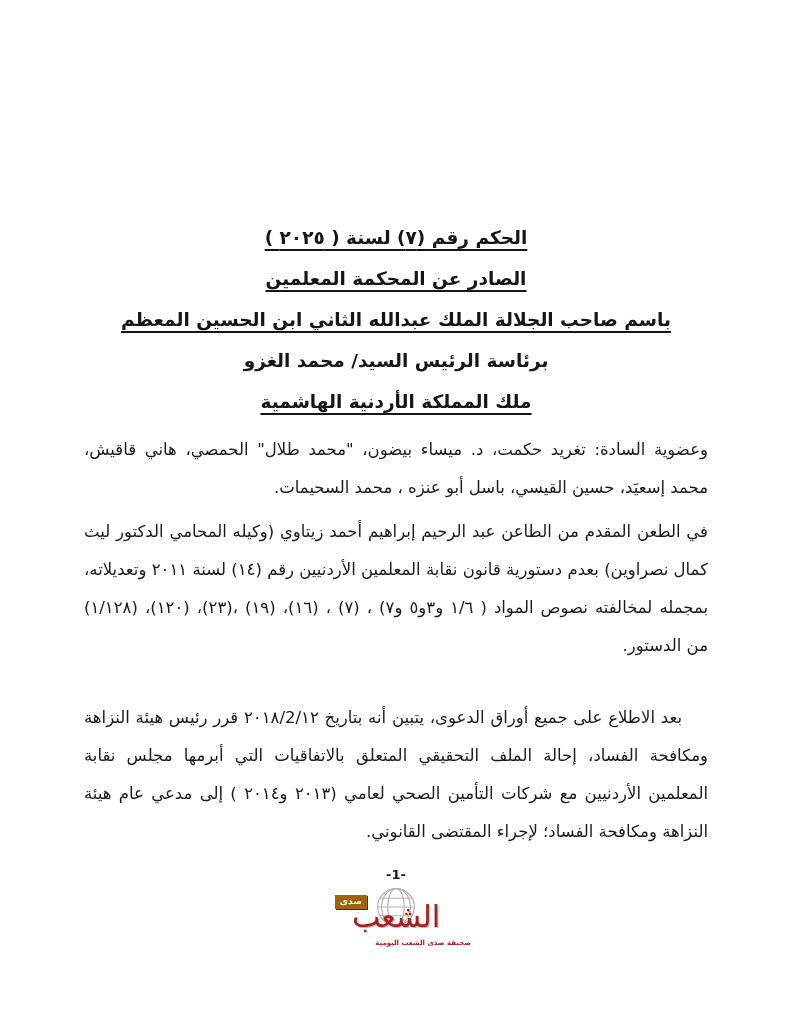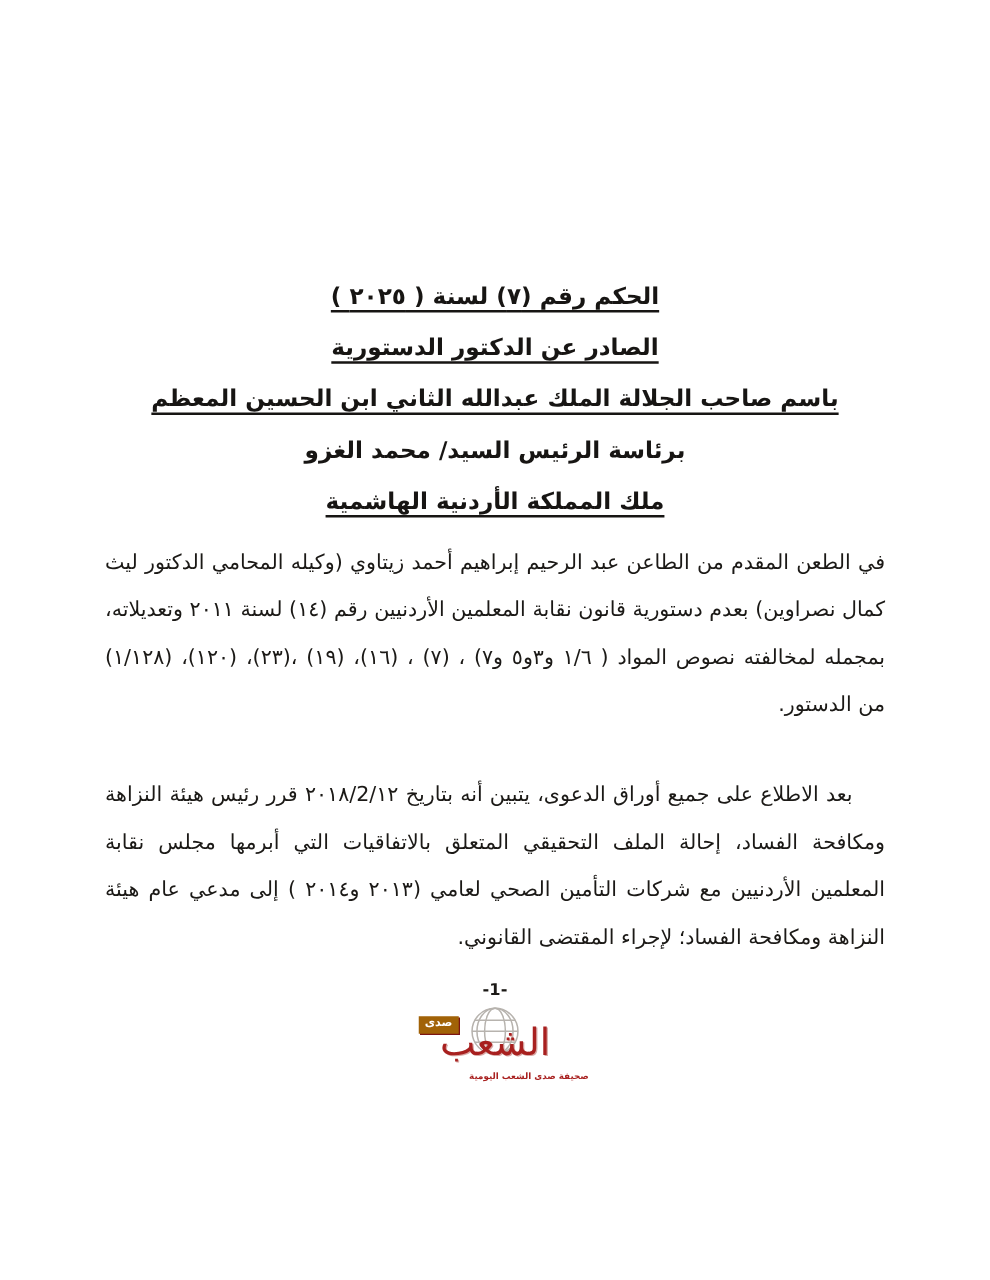--- a/index.html
+++ b/index.html
@@ -112,26 +112,27 @@
     color: #a8201f;
   }
 </style>
 </head>
 <body>
 
 <div class="page">
 
   <div class="title-block">
     <div class="title-line underlined">الحكم رقم (٧) لسنة ( ٢٠٢٥ )</div>
-    <div class="title-line underlined">الصادر عن الدكتور الدستورية</div>
+    <div class="title-line underlined">الصادر عن المحكمة المعلمين</div>
     <div class="title-line underlined">باسم صاحب الجلالة الملك عبدالله الثاني ابن الحسين المعظم</div>
     <div class="title-line">برئاسة الرئيس السيد/ محمد الغزو</div>
     <div class="title-line underlined">ملك المملكة الأردنية الهاشمية</div>
   </div>
 
+  <p class="para para-members">وعضوية السادة: تغريد حكمت، د. ميساء بيضون، "محمد طلال" الحمصي، هاني قاقيش، محمد إسعيَد، حسين القيسي، باسل أبو عنزه ، محمد السحيمات.</p>
   <p class="para para-appeal">في الطعن المقدم من الطاعن عبد الرحيم إبراهيم أحمد زيتاوي (وكيله المحامي الدكتور ليث كمال نصراوين) بعدم دستورية قانون نقابة المعلمين الأردنيين رقم (١٤) لسنة ٢٠١١ وتعديلاته، بمجمله لمخالفته نصوص المواد ( ١/٦ و٣و٥ و٧) ، (٧) ، (١٦)، (١٩) ،(٢٣)، (١٢٠)، (١/١٢٨) من الدستور.</p>
   <p class="para para-facts">بعد الاطلاع على جميع أوراق الدعوى، يتبين أنه بتاريخ ٢٠١٨/2/١٢ قرر رئيس هيئة النزاهة ومكافحة الفساد، إحالة الملف التحقيقي المتعلق بالاتفاقيات التي أبرمها مجلس نقابة المعلمين الأردنيين مع شركات التأمين الصحي لعامي (٢٠١٣ و٢٠١٤ ) إلى مدعي عام هيئة النزاهة ومكافحة الفساد؛ لإجراء المقتضى القانوني.</p>
 
   <div class="page-number">-1-</div>
 
   <div class="logo">
     <svg class="globe" viewBox="0 0 48 48" aria-hidden="true">
       <g fill="none" stroke="#b7b3ae" stroke-width="1.4">
         <circle cx="24" cy="24" r="21"></circle>
         <ellipse cx="24" cy="24" rx="9.5" ry="21"></ellipse>

